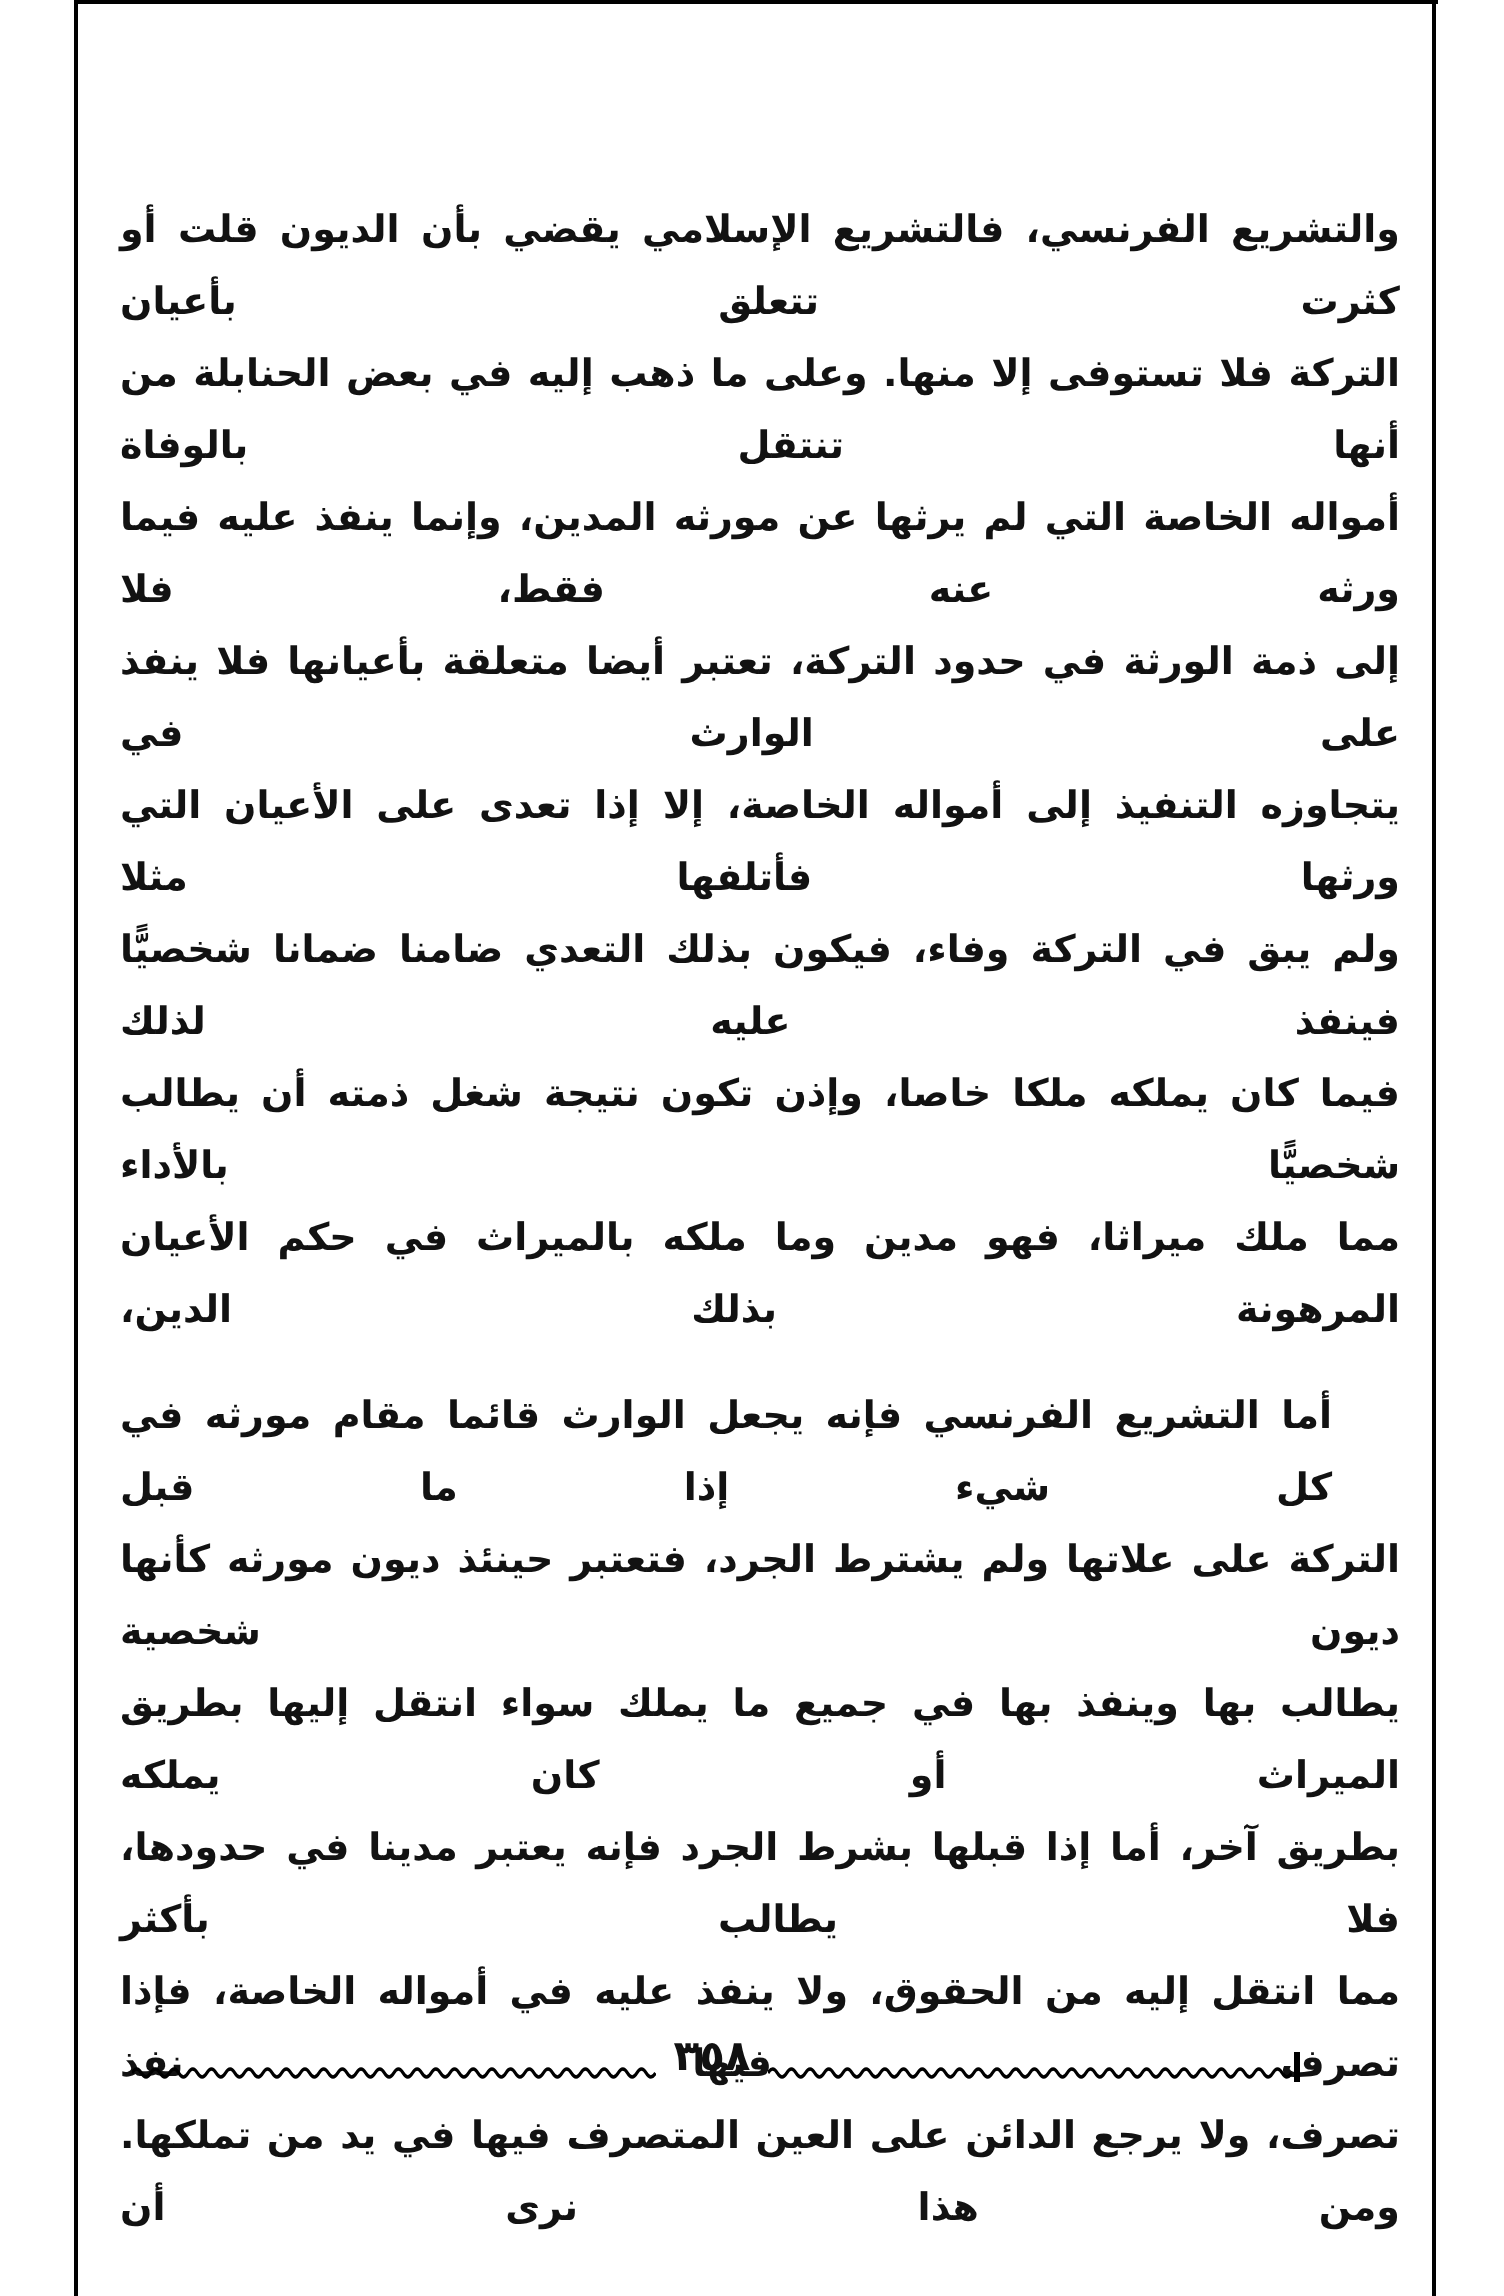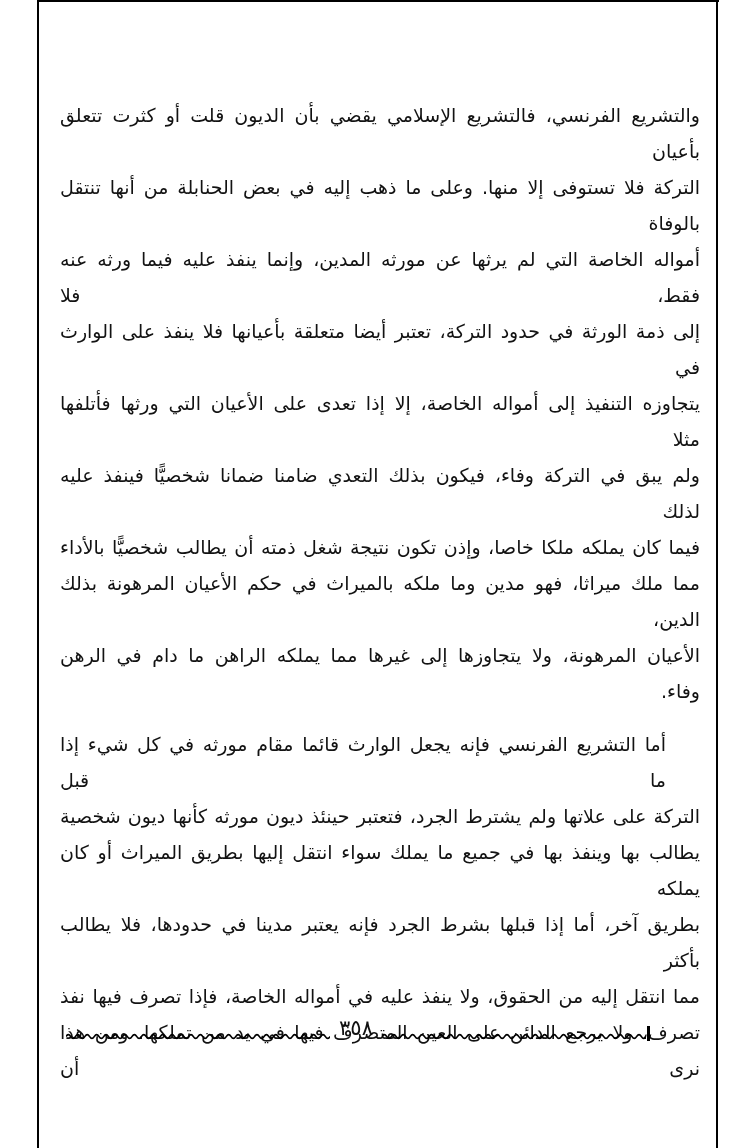--- a/index.html
+++ b/index.html
@@ -3,20 +3,21 @@
 <meta charset="utf-8">
 <style>
   html,body{margin:0;padding:0;background:#ffffff;}
   .page{
     position:relative;
     width:752px;height:1148px;
     background:#ffffff;
     overflow:hidden;
     font-family:"DejaVu Sans",sans-serif;
     color:#121212;
+    font-weight:bold;
   }
   .border-top{position:absolute;top:0;left:37px;width:682px;height:2px;background:#000;}
   .border-left{position:absolute;top:0;left:37px;width:2px;height:1148px;background:#000;}
   .border-right{position:absolute;top:0;left:716px;width:2px;height:1148px;background:#000;}
 
   .text-body{
     position:absolute;
     top:97px;
     right:52px;
     width:640px;
@@ -72,21 +73,20 @@
   <main class="text-body">
       <div class="para">
         <div class="line">والتشريع الفرنسي، فالتشريع الإسلامي يقضي بأن الديون قلت أو كثرت تتعلق بأعيان</div>
         <div class="line">التركة فلا تستوفى إلا منها. وعلى ما ذهب إليه في بعض الحنابلة من أنها تنتقل بالوفاة</div>
         <div class="line">أمواله الخاصة التي لم يرثها عن مورثه المدين، وإنما ينفذ عليه فيما ورثه عنه فقط، فلا</div>
         <div class="line">إلى ذمة الورثة في حدود التركة، تعتبر أيضا متعلقة بأعيانها فلا ينفذ على الوارث في</div>
         <div class="line">يتجاوزه التنفيذ إلى أمواله الخاصة، إلا إذا تعدى على الأعيان التي ورثها فأتلفها مثلا</div>
         <div class="line">ولم يبق في التركة وفاء، فيكون بذلك التعدي ضامنا ضمانا شخصيًّا فينفذ عليه لذلك</div>
         <div class="line">فيما كان يملكه ملكا خاصا، وإذن تكون نتيجة شغل ذمته أن يطالب شخصيًّا بالأداء</div>
         <div class="line">مما ملك ميراثا، فهو مدين وما ملكه بالميراث في حكم الأعيان المرهونة بذلك الدين،</div>
-        <div class="line last">الأعيان المرهونة، ولا يتجاوزها إلى غيرها مما يملكه الراهن ما دام في الرهن وفاء.</div>
       </div>
       <div class="para">
         <div class="line first-indent">أما التشريع الفرنسي فإنه يجعل الوارث قائما مقام مورثه في كل شيء إذا ما قبل</div>
         <div class="line">التركة على علاتها ولم يشترط الجرد، فتعتبر حينئذ ديون مورثه كأنها ديون شخصية</div>
         <div class="line">يطالب بها وينفذ بها في جميع ما يملك سواء انتقل إليها بطريق الميراث أو كان يملكه</div>
         <div class="line">بطريق آخر، أما إذا قبلها بشرط الجرد فإنه يعتبر مدينا في حدودها، فلا يطالب بأكثر</div>
         <div class="line">مما انتقل إليه من الحقوق، ولا ينفذ عليه في أمواله الخاصة، فإذا تصرف فيها نفذ</div>
         <div class="line">تصرف، ولا يرجع الدائن على العين المتصرف فيها في يد من تملكها. ومن هذا نرى أن</div>
       </div>
     </main>

